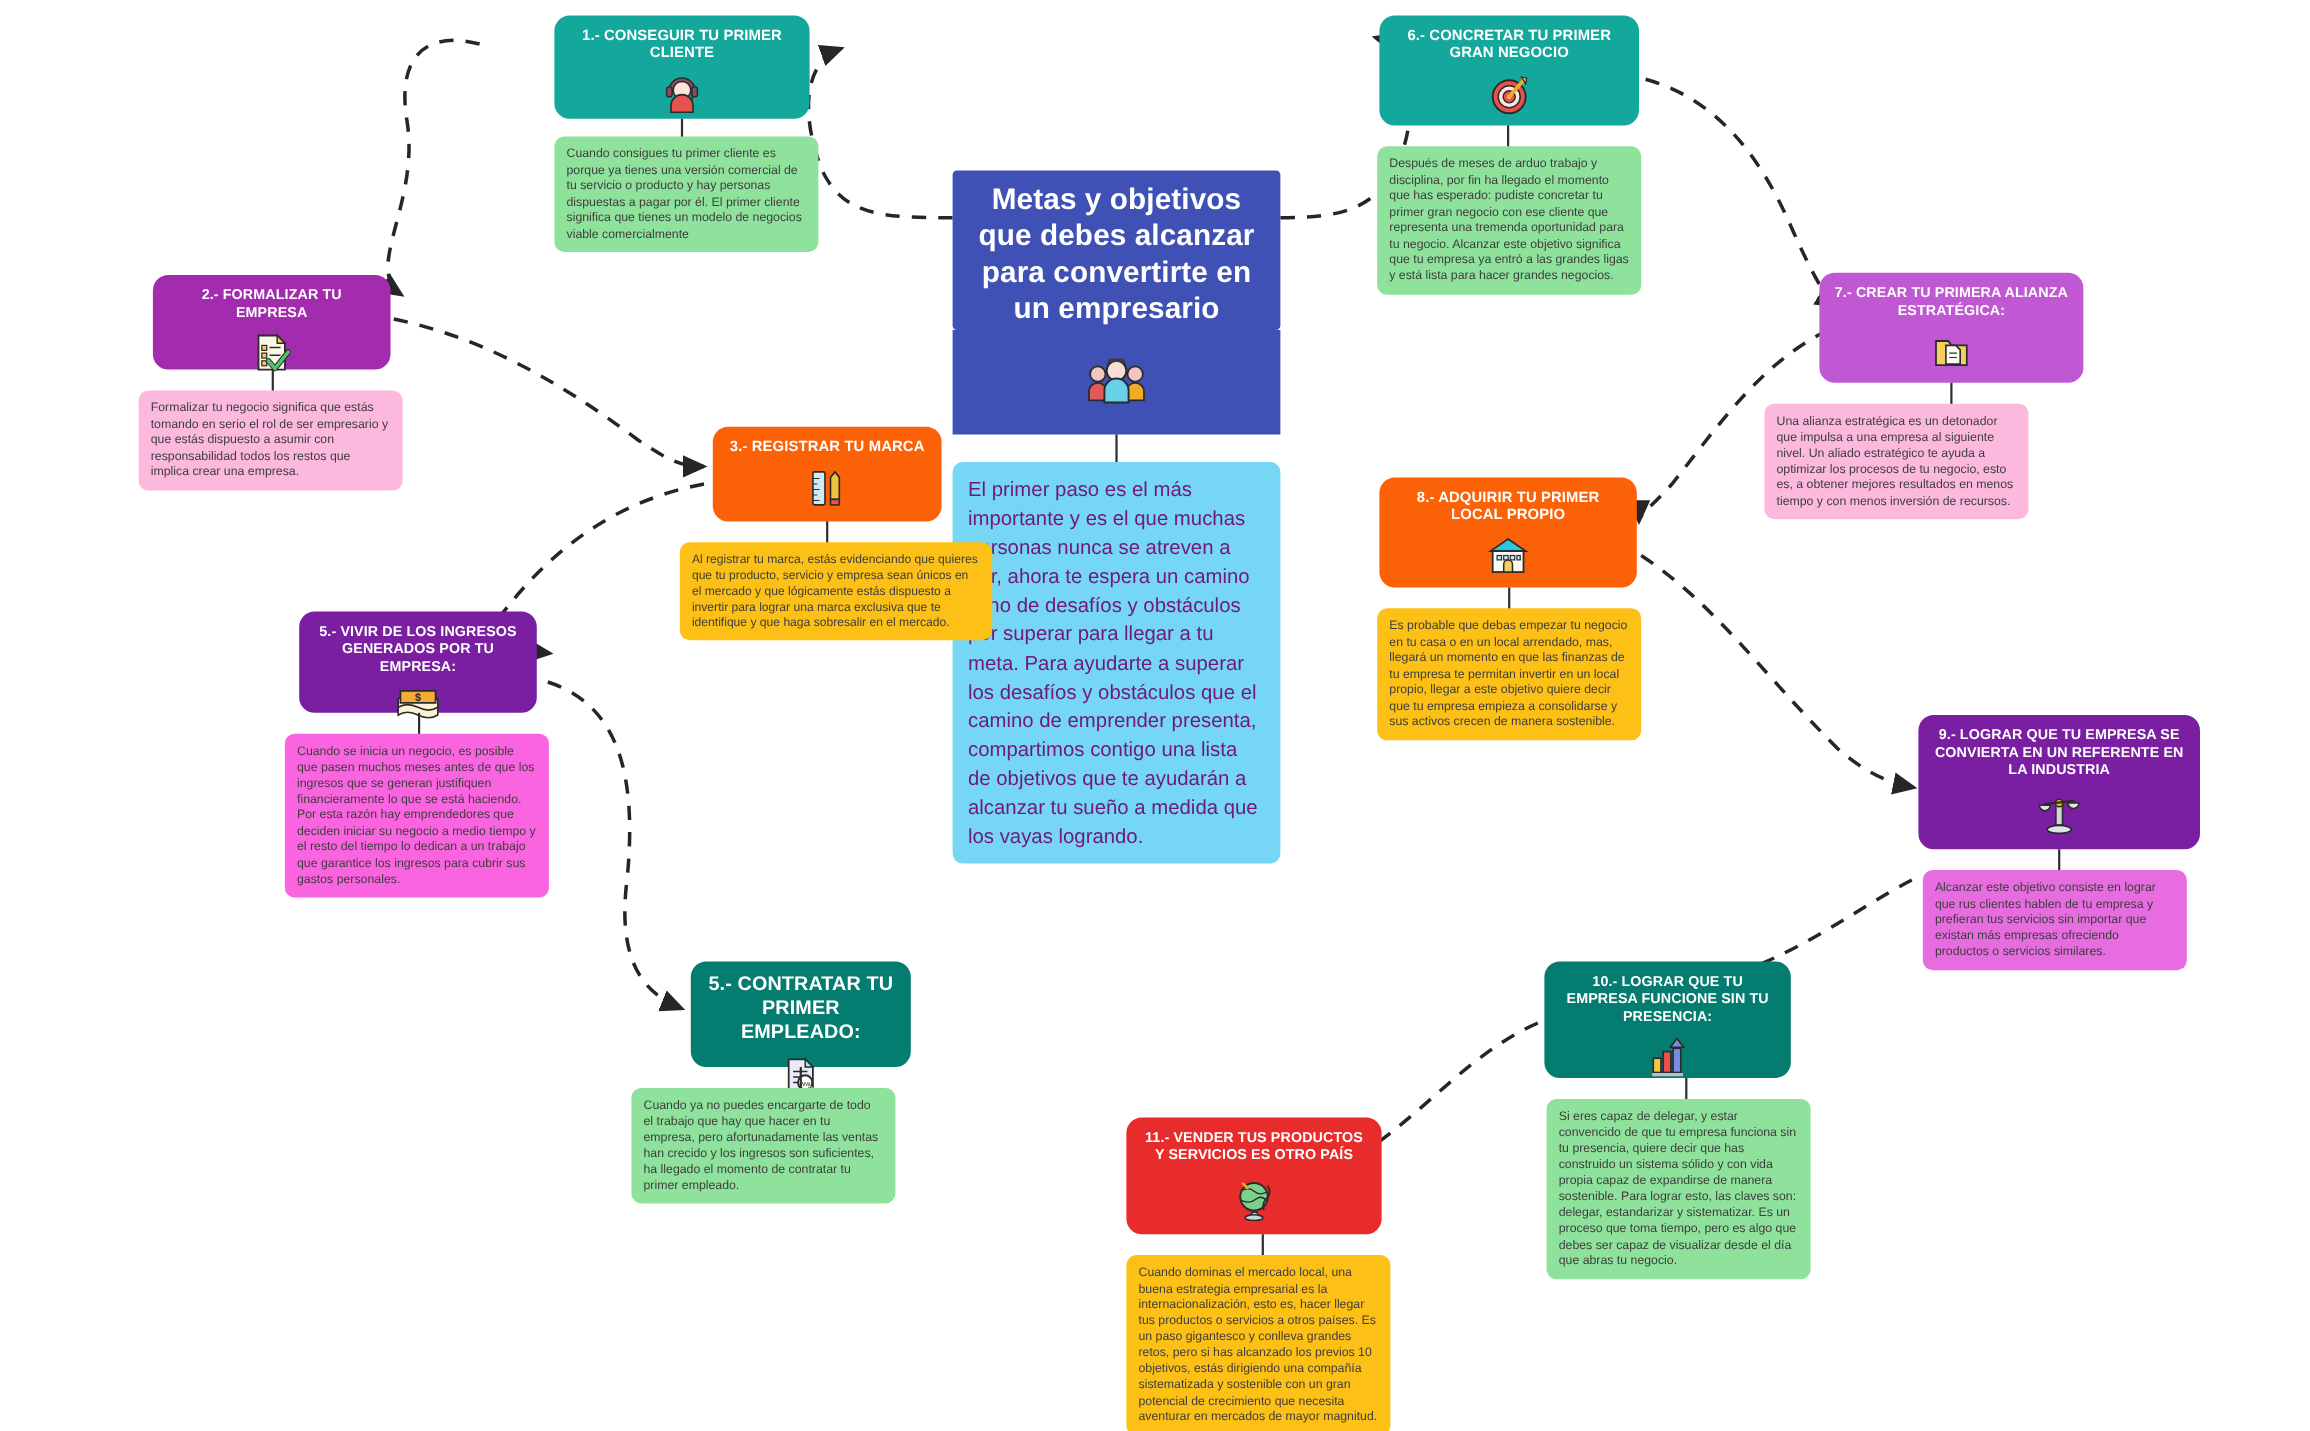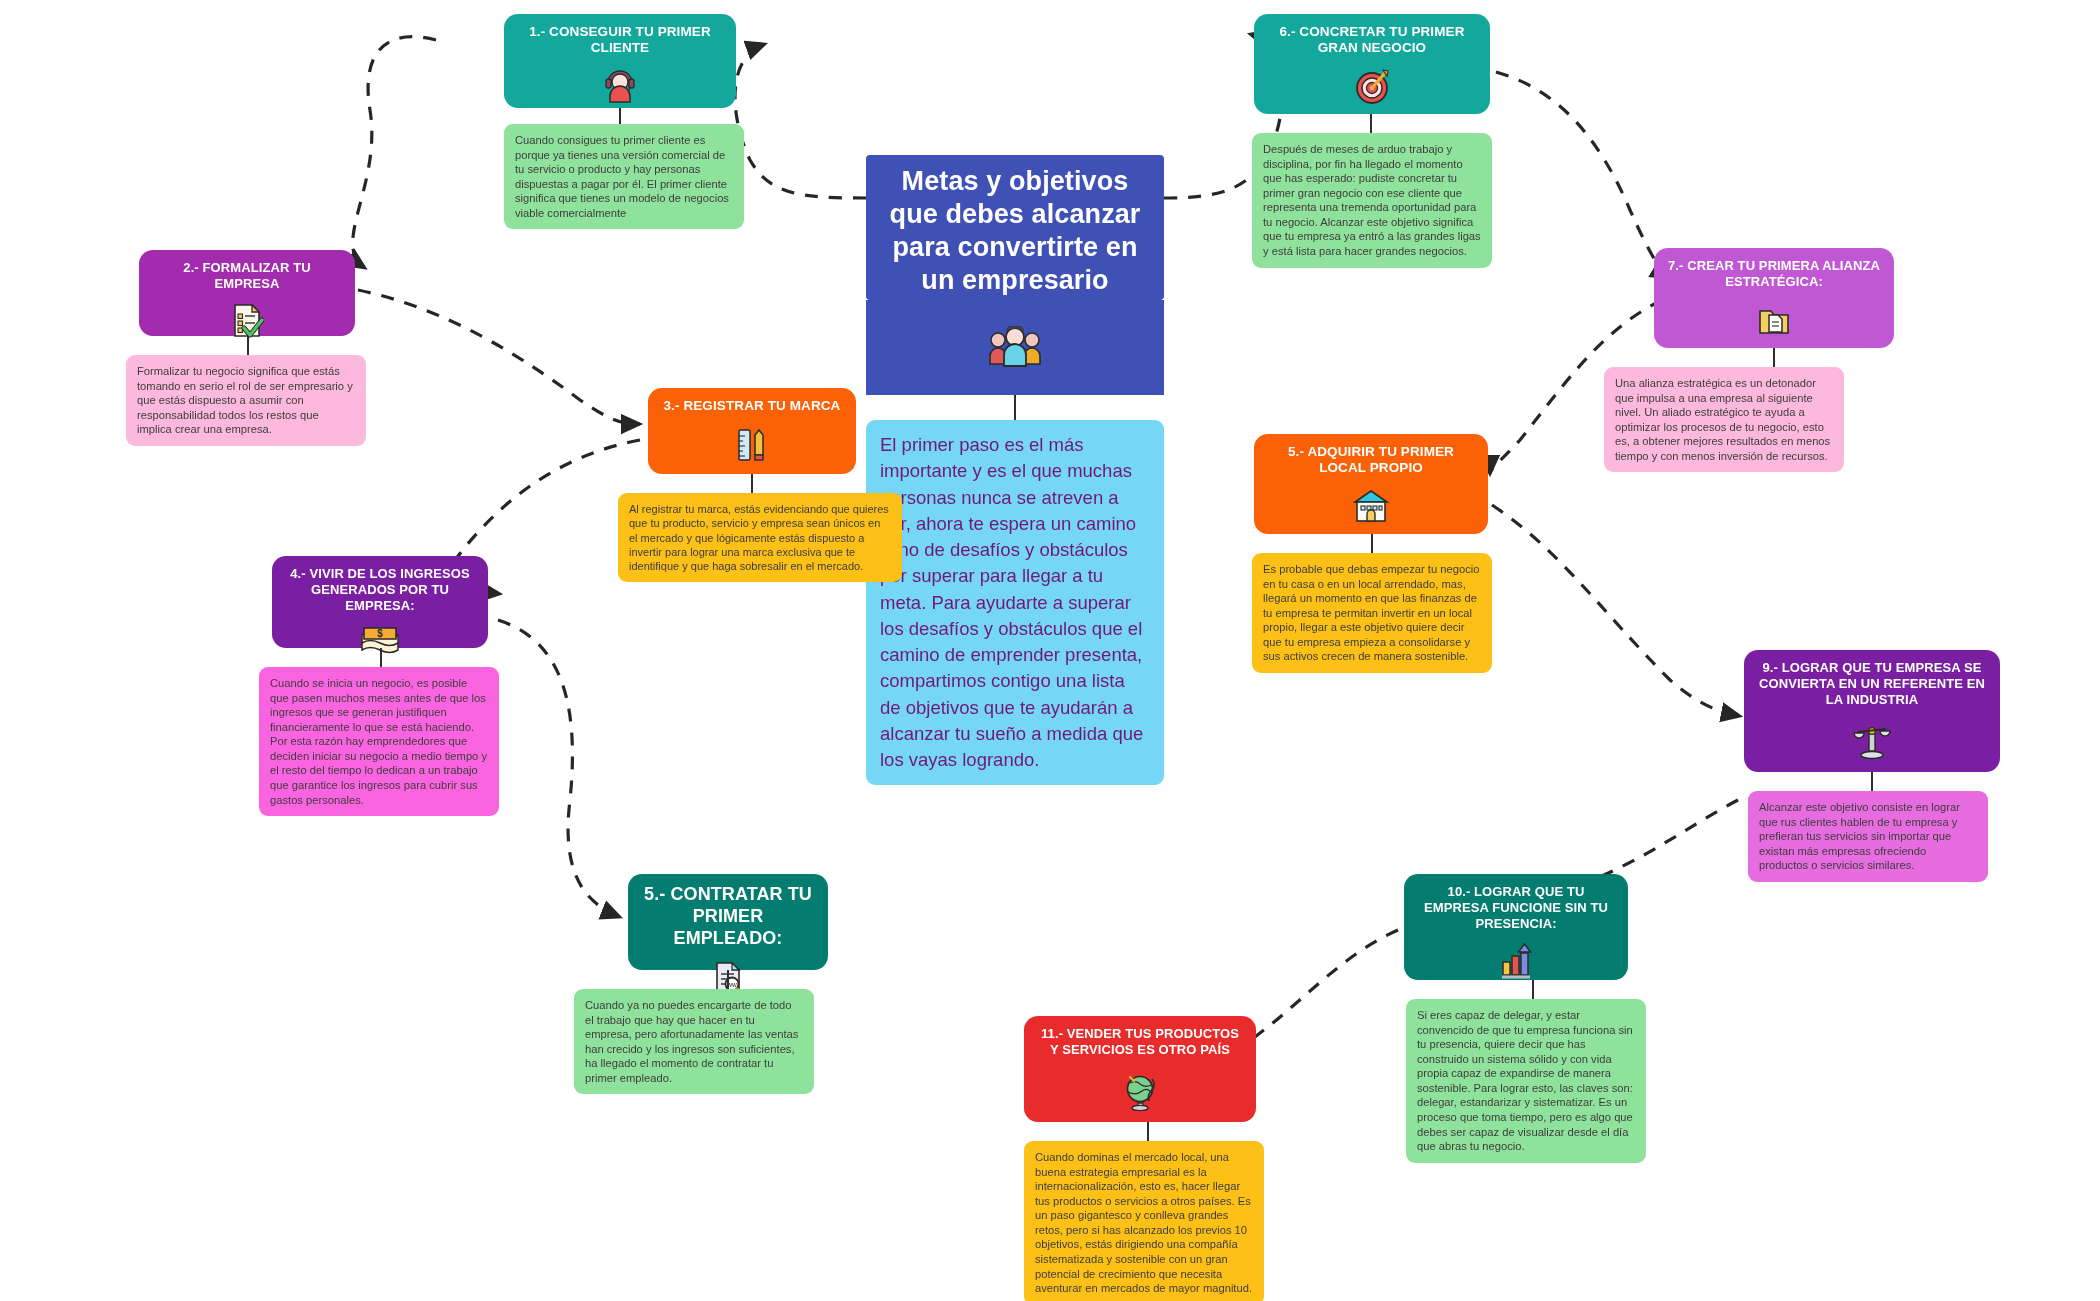--- a/index.html
+++ b/index.html
@@ -133,21 +133,21 @@
         </g>
         <path d="M19 8 l4 -5 l4 5 v20 h-8z" fill="#f2c23e" stroke="#2b2b2b" stroke-width="1.5"></path>
         <rect x="19" y="28" width="8" height="5" fill="#e8514d" stroke="#2b2b2b" stroke-width="1.4"></rect>
       </svg>
     </div>
   </div>
   <div class="stem" style="left:751px; top:474px; height:22px;"></div>
   <div class="desc" style="left:618px; top:493px; width:284px; background:#fcc017; font-size:11px;">Al registrar tu marca, estás evidenciando que quieres que tu producto, servicio y empresa sean únicos en el mercado y que lógicamente estás dispuesto a invertir para lograr una marca exclusiva que te identifique y que haga sobresalir en el mercado.</div>
 
   <div class="node" style="left:272px; top:556px; width:216px; height:92px; background:#7b1fa2;">
-    <div class="title" style="font-size:13px;">4.-  VIVIR DE LOS INGRESOS GENERADOS POR TU EMPRESA:</div>
+    <div class="title" style="font-size:13px;">5.-  VIVIR DE LOS INGRESOS GENERADOS POR TU EMPRESA:</div>
     <div class="glyph">
       <svg width="42" height="30" viewBox="0 0 42 30">
         <path d="M3 18 q10 -5 18 0 q10 5 18 0 v8 q-8 5 -18 0 q-10 -5 -18 0z" fill="#fdf3d4" stroke="#2b2b2b" stroke-width="1.5"></path>
         <path d="M3 11 q10 -5 18 0 q10 5 18 0 v8 q-8 5 -18 0 q-10 -5 -18 0z" fill="#fdf3d4" stroke="#2b2b2b" stroke-width="1.5"></path>
         <path d="M5 4 h32 v11 h-32z" fill="#f5ab35" stroke="#2b2b2b" stroke-width="1.6"></path>
         <text x="21" y="13" font-size="10" font-weight="bold" text-anchor="middle" fill="#2b2b2b" font-family="Liberation Sans, sans-serif">$</text>
       </svg>
     </div>
   </div>
   <div class="stem" style="left:380px; top:648px; height:22px;"></div>
@@ -200,21 +200,21 @@
           <line x1="15" y1="17" x2="22" y2="17"></line>
           <line x1="15" y1="21" x2="22" y2="21"></line>
         </g>
       </svg>
     </div>
   </div>
   <div class="stem" style="left:1773px; top:348px; height:22px;"></div>
   <div class="desc" style="left:1604px; top:367px; width:240px; background:#fcb9dd; font-size:11.2px;">Una alianza estratégica es un detonador que impulsa a una empresa al siguiente nivel. Un aliado estratégico te ayuda a optimizar los procesos de tu negocio, esto es, a obtener mejores resultados en menos tiempo y con menos inversión de recursos.</div>
 
   <div class="node" style="left:1254px; top:434px; width:234px; height:100px; background:#fb6107;">
-    <div class="title" style="font-size:13.5px;">5.- ADQUIRIR TU PRIMER LOCAL PROPIO</div>
+    <div class="title" style="font-size:13.5px;">8.- ADQUIRIR TU PRIMER LOCAL PROPIO</div>
     <div class="glyph">
       <svg width="38" height="34" viewBox="0 0 38 34">
         <path d="M19 2 l16 11 h-32z" fill="#2fc6e0" stroke="#2b2b2b" stroke-width="1.6"></path>
         <rect x="5" y="13" width="28" height="19" fill="#fbfbf6" stroke="#2b2b2b" stroke-width="1.6"></rect>
         <g fill="#cfe9f7" stroke="#2b2b2b" stroke-width="1.1">
           <rect x="9" y="17" width="4" height="4"></rect>
             <rect x="15" y="17" width="4" height="4"></rect>
           <rect x="21" y="17" width="4" height="4"></rect>
             <rect x="27" y="17" width="3" height="4"></rect>
         </g>

